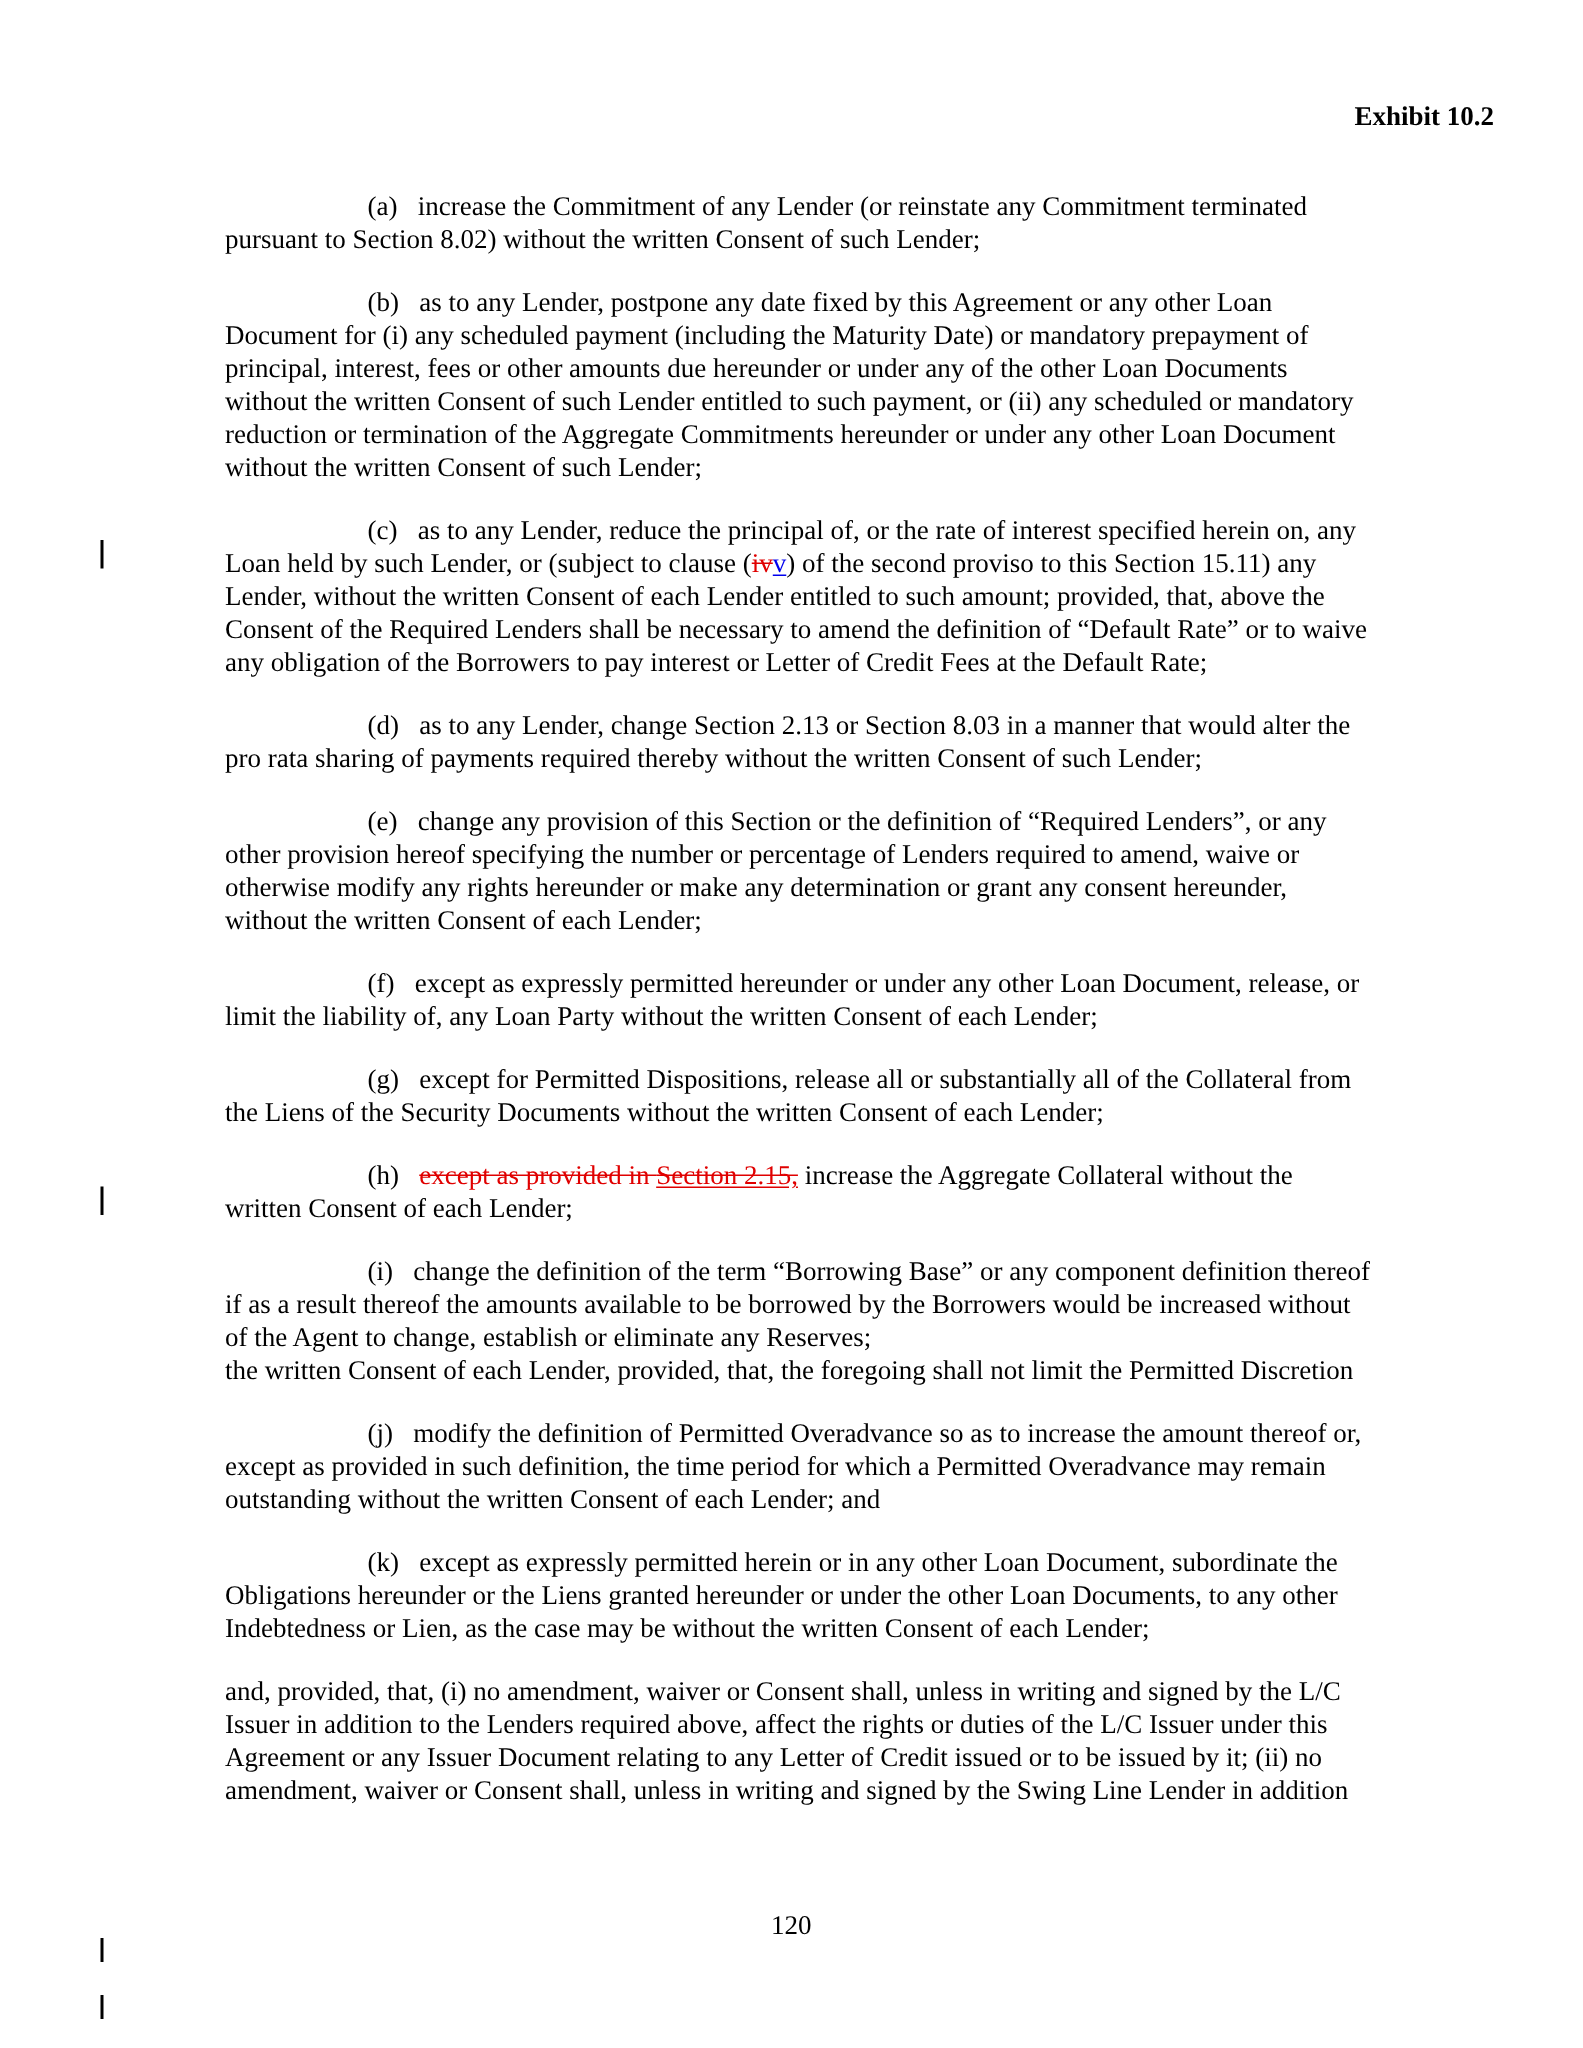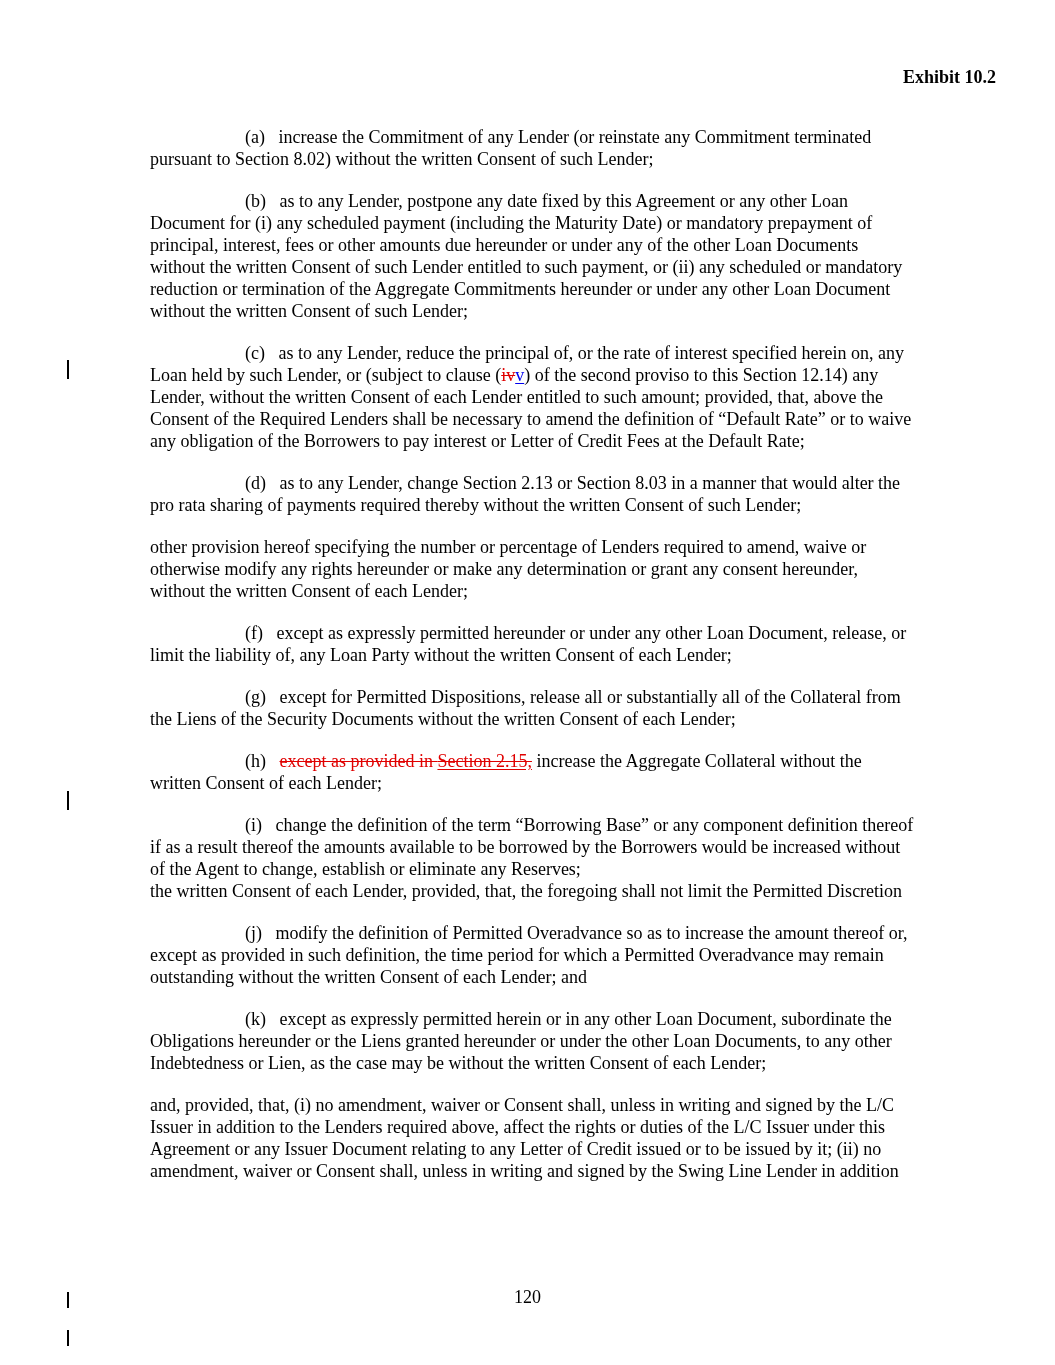--- a/index.html
+++ b/index.html
@@ -25,21 +25,21 @@
   .line{height:22px;line-height:22px;white-space:nowrap;}
   .line.first{padding-left:95px;}
   .seg-p{}
   .seg-u{text-underline-offset:2px;}
   .seg-sr{color:var(--del,#e00000);text-decoration:line-through;}
   .seg-sru{color:var(--del,#e00000);text-decoration:underline line-through;text-underline-offset:2px;}
   .seg-ib{color:var(--ins,#0000ee);text-decoration:underline;text-underline-offset:2px;}
   .bar{position:absolute;width:2px;background:var(--fg,#000000);}
   .pageno{
     position:absolute;top:1272px;left:0;width:1055px;
-    text-align:center;font-size:18px;line-height:22px;margin-top:14px;
+    text-align:center;font-size:18px;line-height:22px;
   }
 </style>
 </head>
 <body>
 
 <div class="page">
   <div class="exhibit">Exhibit 10.2</div>
   <div class="doc-body" id="doc-body">
       <div class="para">
         <div class="line first"><span class="seg-p">(a)  increase the Commitment of any Lender (or reinstate any Commitment terminated</span></div>
@@ -48,30 +48,31 @@
       <div class="para">
         <div class="line first"><span class="seg-p">(b)  as to any Lender, postpone any date fixed by this Agreement or any other Loan</span></div>
         <div class="line"><span class="seg-p">Document for (i) any scheduled payment (including the Maturity Date) or mandatory prepayment of</span></div>
         <div class="line"><span class="seg-p">principal, interest, fees or other amounts due hereunder or under any of the other Loan Documents</span></div>
         <div class="line"><span class="seg-p">without the written Consent of such Lender entitled to such payment, or (ii) any scheduled or mandatory</span></div>
         <div class="line"><span class="seg-p">reduction or termination of the Aggregate Commitments hereunder or under any other Loan Document</span></div>
         <div class="line"><span class="seg-p">without the written Consent of such Lender;</span></div>
       </div>
       <div class="para">
         <div class="line first"><span class="seg-p">(c)  as to any Lender, reduce the principal of, or the rate of interest specified herein on, any</span></div>
-        <div class="line"><span class="seg-p">Loan held by such Lender, or (subject to clause (</span><span class="seg-sr">iv</span><span class="seg-ib">v</span><span class="seg-p">) of the second proviso to this </span><span class="seg-u">Section 12.14</span><span class="seg-p">) any</span></div>
+        <div class="line"><span class="seg-p">Loan held by such Lender, or (subject to clause (</span><span class="seg-sr">iv</span><span class="seg-ib">v</span><span class="seg-p">) of the second proviso to this </span><span class="seg-u">Section 15.11</span><span class="seg-p">) any</span></div>
         <div class="line"><span class="seg-p">Lender, without the written Consent of each Lender entitled to such amount; </span><span class="seg-u">provided</span><span class="seg-p">, </span><span class="seg-u">that</span><span class="seg-p">, above the</span></div>
         <div class="line"><span class="seg-p">Consent of the Required Lenders shall be necessary to amend the definition of “Default Rate” or to waive</span></div>
         <div class="line"><span class="seg-p">any obligation of the Borrowers to pay interest or Letter of Credit Fees at the Default Rate;</span></div>
       </div>
       <div class="para">
         <div class="line first"><span class="seg-p">(d)  as to any Lender, change </span><span class="seg-u">Section 2.13</span><span class="seg-p"> or </span><span class="seg-u">Section 8.03</span><span class="seg-p"> in a manner that would alter the</span></div>
         <div class="line"><span class="seg-p">pro rata sharing of payments required thereby without the written Consent of such Lender;</span></div>
       </div>
       <div class="para">
+        <div class="line first"><span class="seg-p">(e)  change any provision of this Section or the definition of “Required Lenders”, or any</span></div>
         <div class="line"><span class="seg-p">other provision hereof specifying the number or percentage of Lenders required to amend, waive or</span></div>
         <div class="line"><span class="seg-p">otherwise modify any rights hereunder or make any determination or grant any consent hereunder,</span></div>
         <div class="line"><span class="seg-p">without the written Consent of each Lender;</span></div>
       </div>
       <div class="para">
         <div class="line first"><span class="seg-p">(f)  except as expressly permitted hereunder or under any other Loan Document, release, or</span></div>
         <div class="line"><span class="seg-p">limit the liability of, any Loan Party without the written Consent of each Lender;</span></div>
       </div>
       <div class="para">
         <div class="line first"><span class="seg-p">(g)  except for Permitted Dispositions, release all or substantially all of the Collateral from</span></div>

